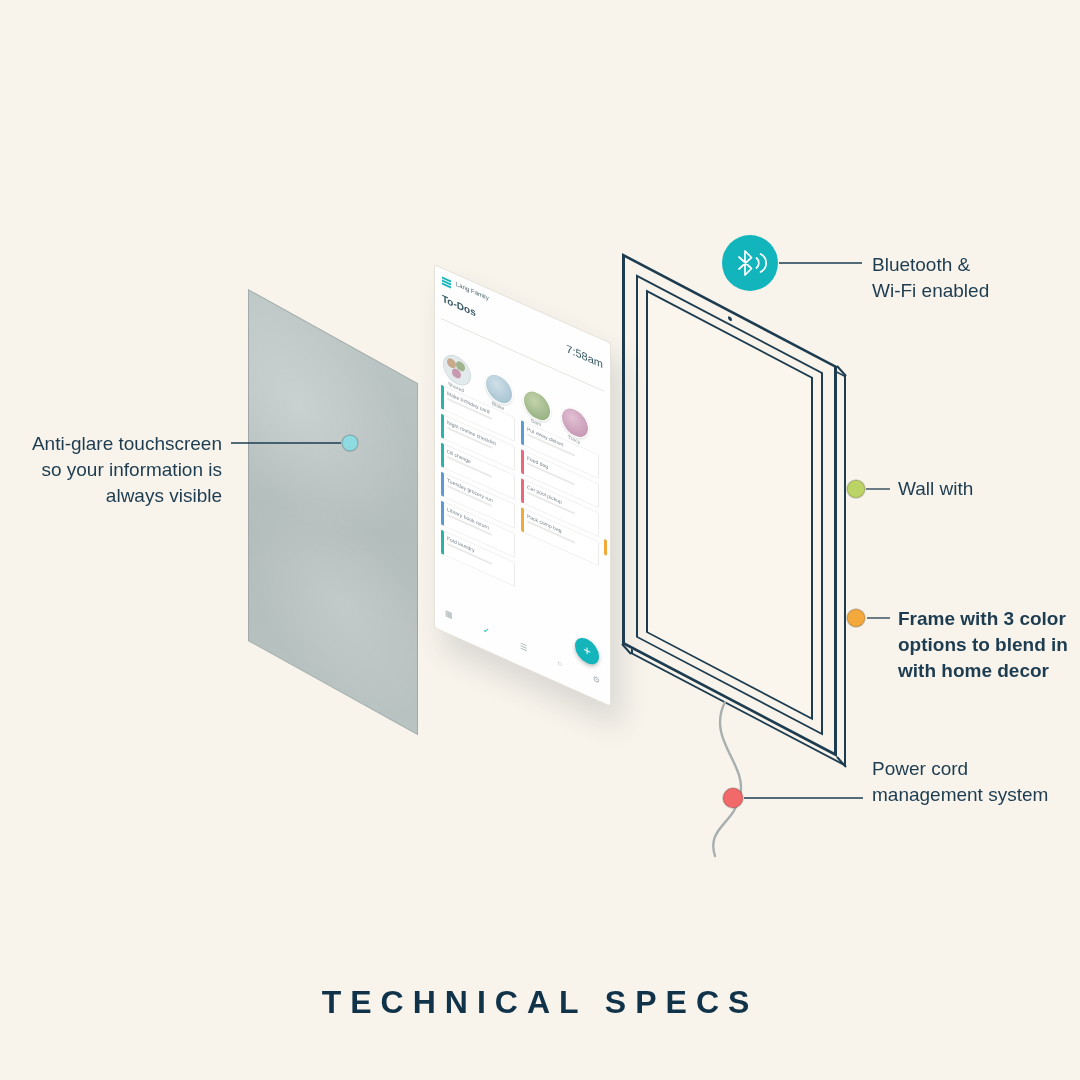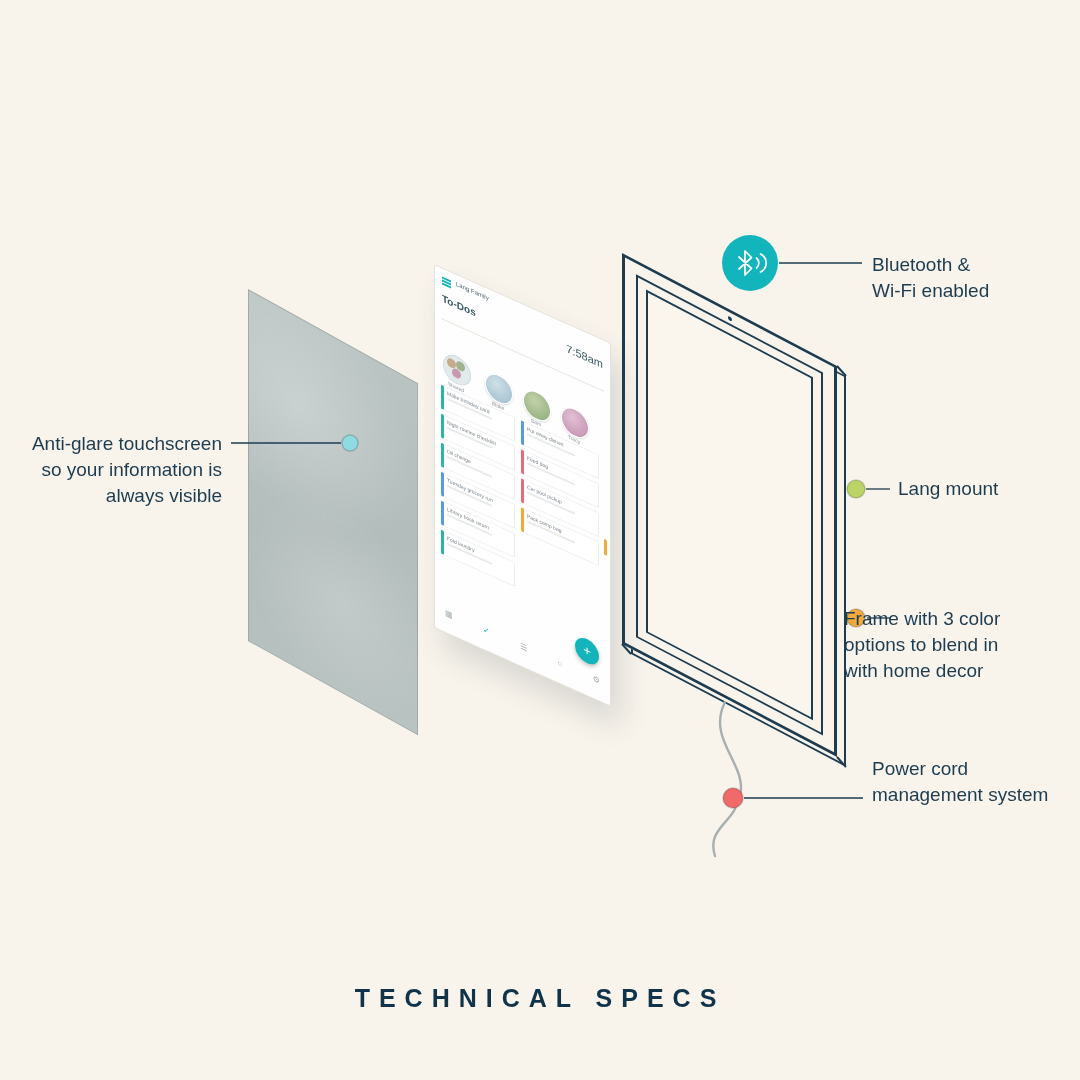--- a/index.html
+++ b/index.html
@@ -78,26 +78,26 @@
   
   #overlay{position:absolute;left:0;top:0;z-index:20;pointer-events:none;}
   
   .callout-text{
     position:absolute;z-index:21;font-size:19px;line-height:26px;
     color:#1d3c50;white-space:pre-line;
   }
   .ct-antiglare{right:858px;top:431px;text-align:right;}
   .ct-bluetooth{left:872px;top:252px;}
   .ct-wallmount{left:898px;top:476px;}
-  .ct-frame{left:844px;top:606px;}
+  .ct-frame{left:898px;top:606px;font-weight:bold;}
   .ct-power{left:872px;top:756px;}
   
   .page-title{
     position:absolute;left:0;right:0;top:984px;text-align:center;z-index:21;
-    font-size:25px;font-weight:bold;letter-spacing:9px;color:#10334a;
+    font-size:32px;font-weight:bold;letter-spacing:9px;color:#10334a;
   }
 </style>
 </head>
 <body>
 
 <div class="stage">
 
   <div class="glass-panel"></div>
 
   <div class="screen-panel">
@@ -185,21 +185,21 @@
       <path d="M 756.5,258 a 6.5,6.5 0 0 1 0,10"></path>
       <path d="M 760.5,254 a 10,10 0 0 1 0,18"></path>
     </g>
   </svg>
 
   <div class="callout-text ct-bluetooth">Bluetooth &amp;
 Wi-Fi enabled</div>
   <div class="callout-text ct-antiglare">Anti-glare touchscreen
 so your information is
 always visible</div>
-  <div class="callout-text ct-wallmount">Lang mount</div>
+  <div class="callout-text ct-wallmount">Wall with</div>
   <div class="callout-text ct-frame">Frame with 3 color
 options to blend in
 with home decor</div>
   <div class="callout-text ct-power">Power cord
 management system</div>
 
   <div class="page-title">TECHNICAL SPECS</div>
 
 </div>
 

